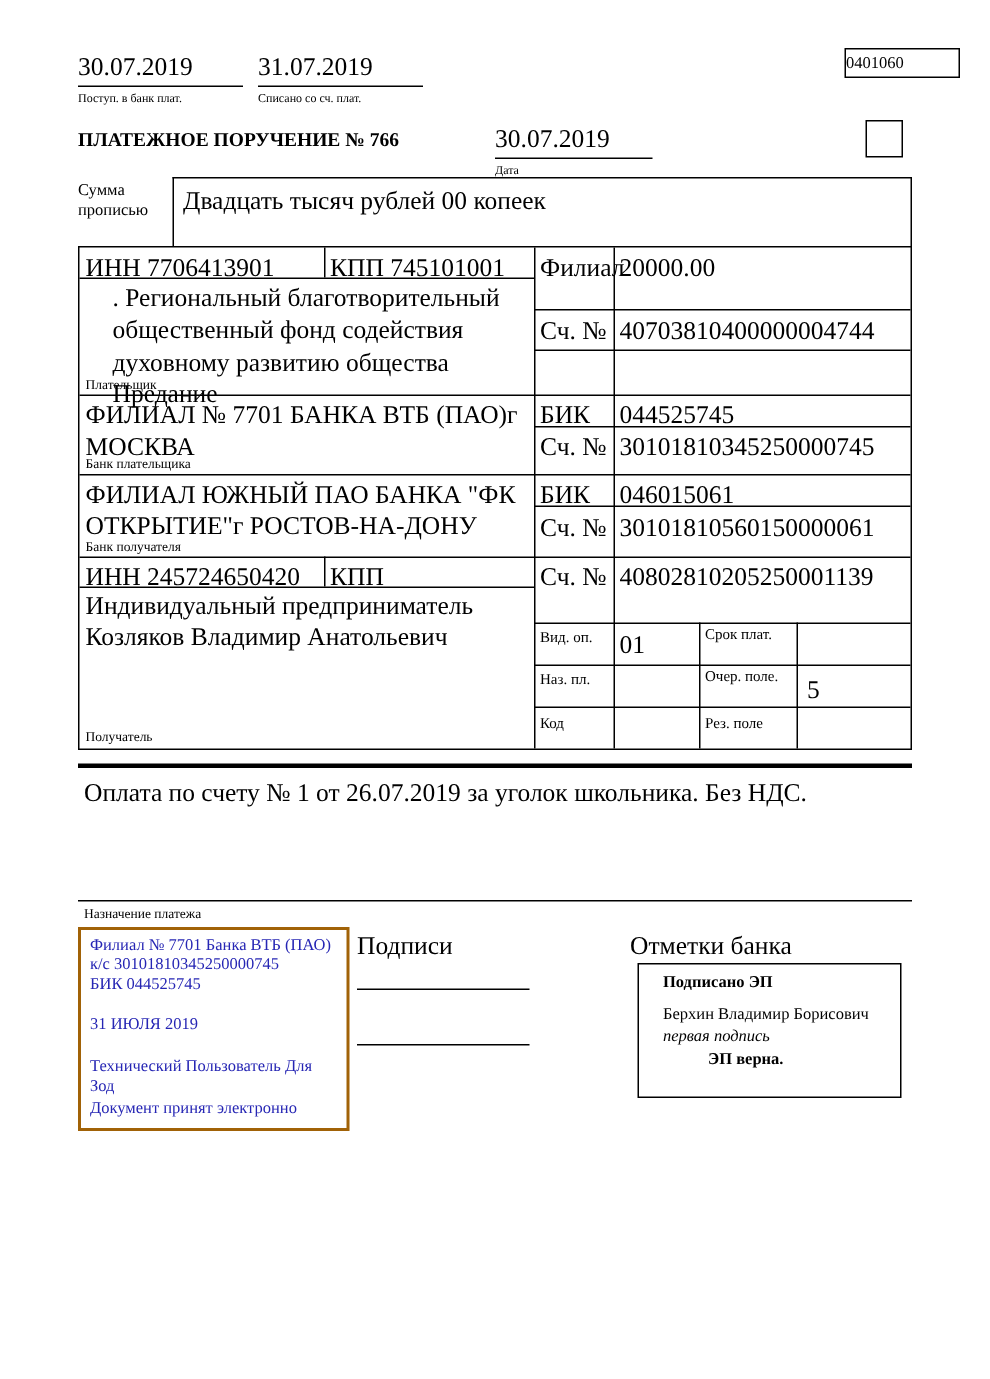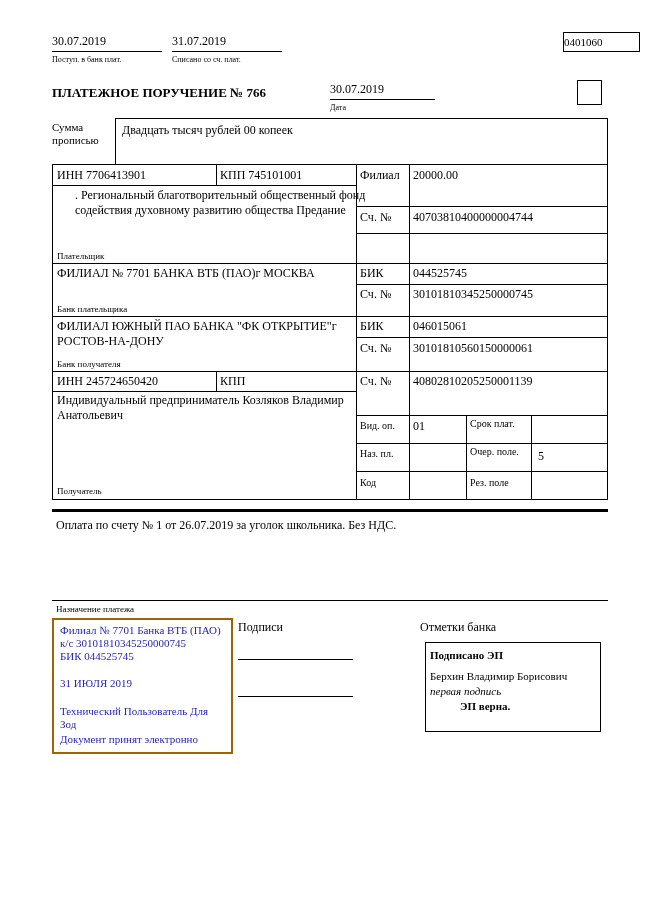--- a/index.html
+++ b/index.html
@@ -3,40 +3,40 @@
 <meta charset="utf-8">
 <style>
   * { margin:0; padding:0; box-sizing:border-box; }
   html,body { background:#fff; }
   .page {
     position:relative; width:660px; height:919px; background:#fff;
     font-family:"Liberation Serif","DejaVu Serif",serif; color:#000; overflow:hidden;
   }
   .abs { position:absolute; }
   .t13 { font-size:13px; line-height:1.2; }
-  .t12 { font-size:12px; line-height:1.25;font-family:Liberation Serif, serif; }
+  .t12 { font-size:17px; line-height:1.25;font-family:Liberation Serif, serif; }
   .t11 { font-size:11px; line-height:1.2; }
   .t10 { font-size:10px; line-height:1.15; }
   .t9  { font-size:9px;  line-height:1.15; }
   .t8  { font-size:8px;  line-height:1.2; }
   .b { font-weight:bold; }
   .i { font-style:italic; }
   .ctr { text-align:left; }
   .hl { height:1px; background:#000; }
   .vl { width:1px; background:#000; }
   .thick { height:3px; background:#000; }
   .ul { border-bottom:1px solid #000; }
   .box { border:1px solid #000; }
   .req-table { left:52px; top:164px; width:556px; height:336px; border:1px solid #000; position:absolute; }
   .stamp-blue {
     left:52px; top:618px; width:181px; min-height:131px;
     border:2px solid #a16207; color:#2626b4; padding:4px 6px 6px 6px;
     font-size:11px; line-height:1.2; position:absolute;
   }
-  .ep-box { left:425px; top:642px; width:176px; height:90px; border:1px solid #000; padding:6px 4px; position:absolute; }
+  .ep-box { left:425px; top:642px; width:176px; height:90px; border:1px solid #000; padding:6px 16px; position:absolute; }
 </style>
 </head>
 <body>
 
 <div class="page">
 
   <div class="abs" style="left:52px;top:34px;width:110px;">
     <div class="t12 ul" style="padding-bottom:2px;">30.07.2019</div>
     <div class="t8" style="padding-top:3px;">Поступ. в банк плат.</div>
   </div>

